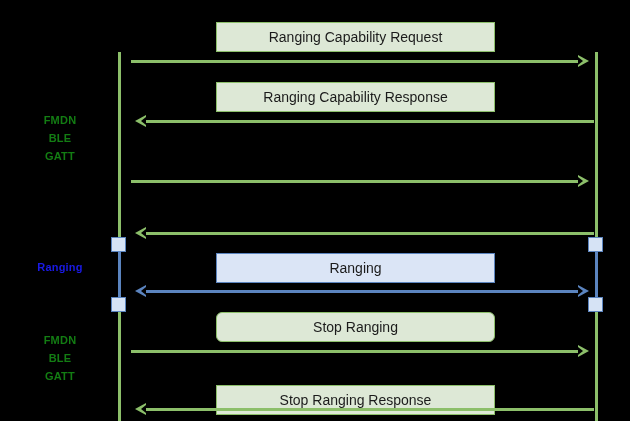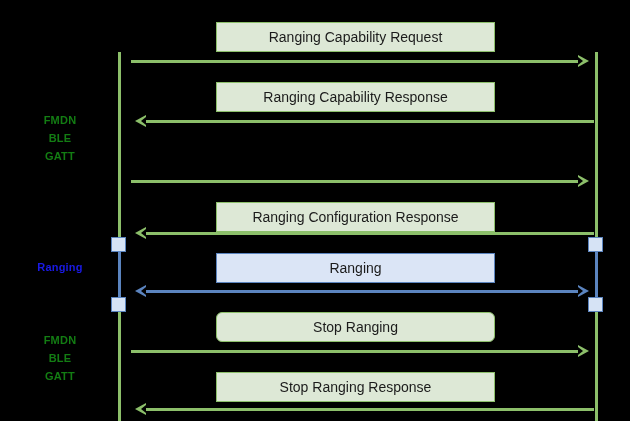--- a/index.html
+++ b/index.html
@@ -170,40 +170,39 @@
   <div class="arrow-line green" style="left:146px;top:120px;width:448px;"></div>
   <div class="arrow-head left green" style="left:135px;top:115px;">
     <span class="notch"></span>
   </div>
 
   <div class="arrow-line green" style="left:131px;top:180px;width:448px;"></div>
   <div class="arrow-head right green" style="left:578px;top:175px;">
     <span class="notch"></span>
   </div>
 
-  <div class="msg-box green" style="top:202px;">Ranging Configuration Response</div>
   <div class="arrow-line green" style="left:146px;top:232px;width:448px;"></div>
   <div class="arrow-head left green" style="left:135px;top:227px;">
     <span class="notch"></span>
   </div>
 
   <div class="msg-box blue" style="top:253px;">Ranging</div>
   <div class="arrow-line blue" style="left:146px;top:290px;width:433px;"></div>
   <div class="arrow-head left blue" style="left:135px;top:285px;">
     <span class="notch"></span>
   </div>
   <div class="arrow-head right blue" style="left:578px;top:285px;">
     <span class="notch"></span>
   </div>
 
   <div class="msg-box green" style="top:312px;border-radius:6px;">Stop Ranging</div>
   <div class="arrow-line green" style="left:131px;top:350px;width:448px;"></div>
   <div class="arrow-head right green" style="left:578px;top:345px;">
     <span class="notch"></span>
   </div>
 
-  <div class="msg-box green" style="top:372px;">Stop Ranging Response</div>
+  <div class="msg-box green" style="top:385px;">Stop Ranging Response</div>
   <div class="arrow-line green" style="left:146px;top:408px;width:448px;"></div>
   <div class="arrow-head left green" style="left:135px;top:403px;">
     <span class="notch"></span>
   </div>
 
 </div>
 
 </body></html>

